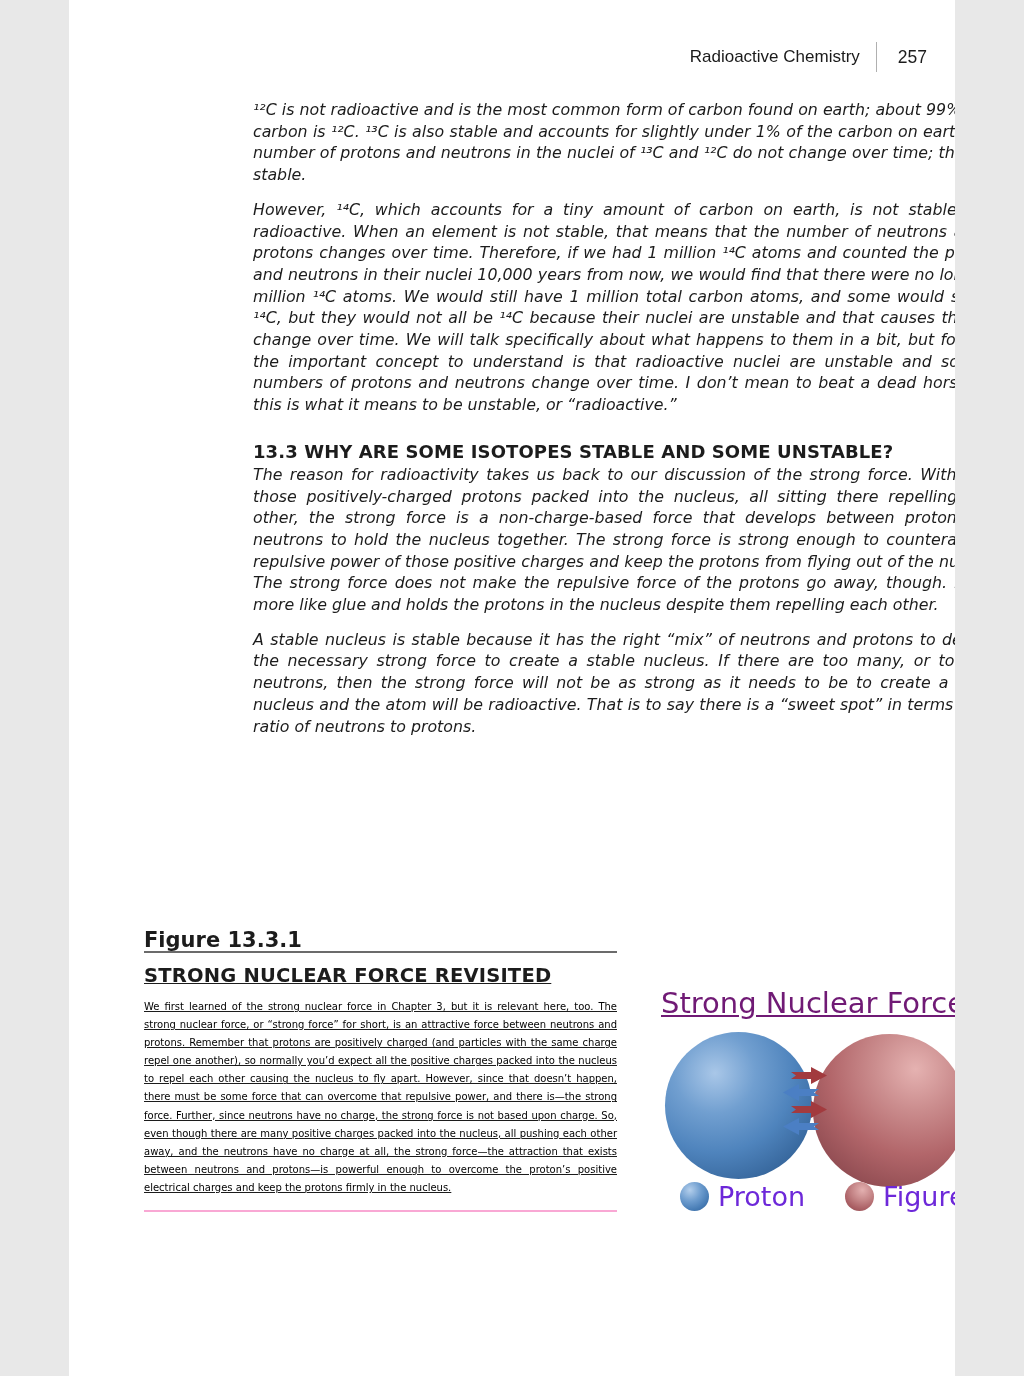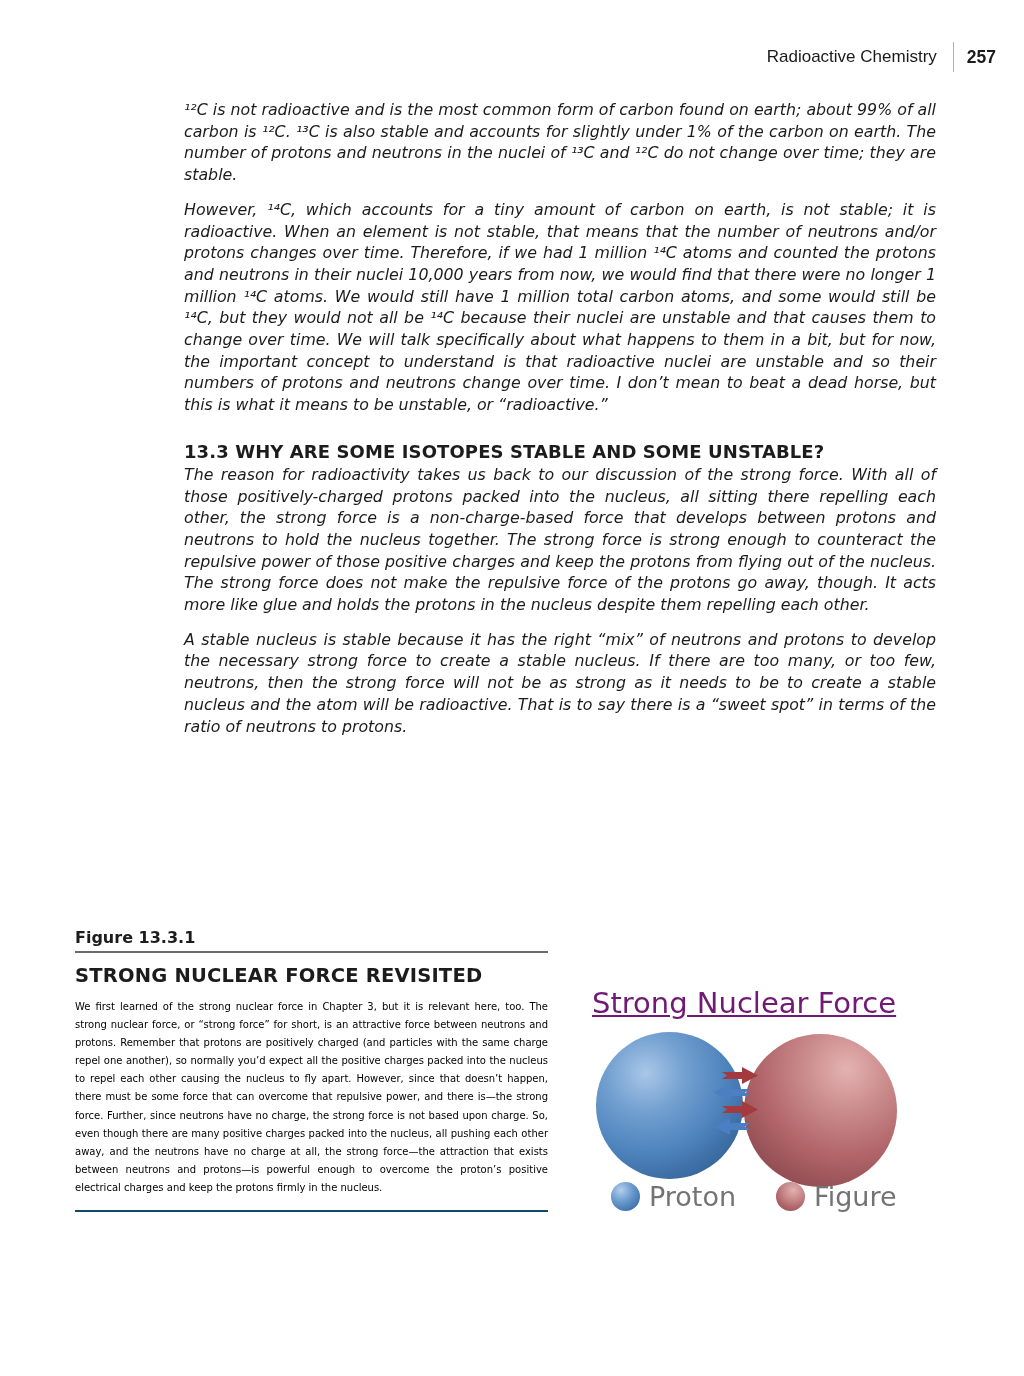--- a/index.html
+++ b/index.html
@@ -1,19 +1,19 @@
 <!DOCTYPE html>
 <html><head>
 <meta charset="utf-8">
 <style>
   * { box-sizing: border-box; }
   html, body { margin: 0; padding: 0; background: #e8e8e8; }
   .page {
     position: relative;
-    width: 1024px;
+    width: 886px;
     height: 1376px;
     margin: 0 auto;
     background: #ffffff;
     font-family: "DejaVu Sans", sans-serif;
     color: #1c1c1c;
     overflow: hidden;
   }
 
   
   .running-header {
@@ -29,22 +29,23 @@
     font-family: "Liberation Sans", sans-serif;
   }
   .running-header .divider {
     width: 1px;
     height: 30px;
     background: #b0b0b0;
     margin: 0 13px 0 16px;
   }
   .running-header .page-number {
     font-size: 17.5px;
-    font-weight: bold;
+    font-weight: normal;
     font-family: "Liberation Sans", sans-serif;
+    margin-left: 8px;
   }
 
   
   .main-column {
     position: absolute;
     left: 184px;
     top: 99px;
     width: 752px;
   }
   .main-column p {
@@ -59,31 +60,32 @@
     font-size: 18px;
     font-weight: bold;
     letter-spacing: 0.1px;
   }
 
   
   .figure-label {
     position: absolute;
     left: 75px;
     top: 928px;
-    font-size: 16px;
+    font-size: 21px;
     font-weight: bold;
   }
   .figure-box {
     position: absolute;
     left: 75px;
     top: 951px;
     width: 473px;
     border-top: 2px solid #6b6b6b;
-    border-bottom: 2px solid #0c4a6e;
+    border-bottom: 2px solid #f9a8d4;
     padding: 6px 0 13px 0;
+    text-decoration: underline;
   }
   .figure-box h3 {
     margin: 5px 0 11px 0;
     font-size: 19.5px;
     font-weight: bold;
     letter-spacing: 0.2px;
   }
   .figure-box p {
     margin: 0;
     font-size: 10px;
@@ -151,21 +153,21 @@
   .legend .swatch.blue {
     background: radial-gradient(circle at 34% 28%,
       #b4cfec 0%, #6d9cce 40%, #477cb5 70%, #2e5d92 100%);
   }
   .legend .swatch.red {
     background: radial-gradient(circle at 60% 28%,
       #e3b0b0 0%, #c48486 40%, #aa5f64 70%, #86454b 100%);
   }
   .legend .label {
     font-size: 27px;
-    color: #737373;
+    color: #6d28d9;
     margin-left: 9px;
   }
   .legend .gap { width: 40px; flex: none; }
 </style>
 </head>
 <body>
 
 <div class="page">
 
   <div class="running-header">

